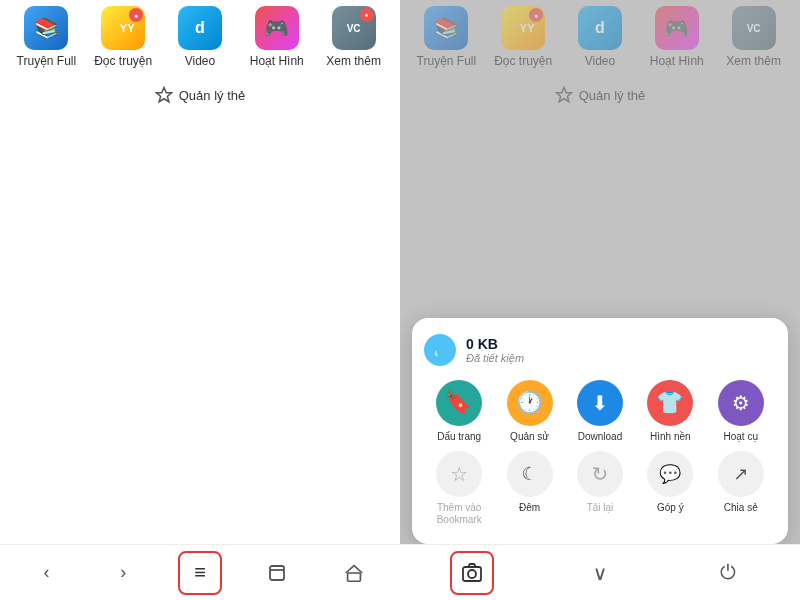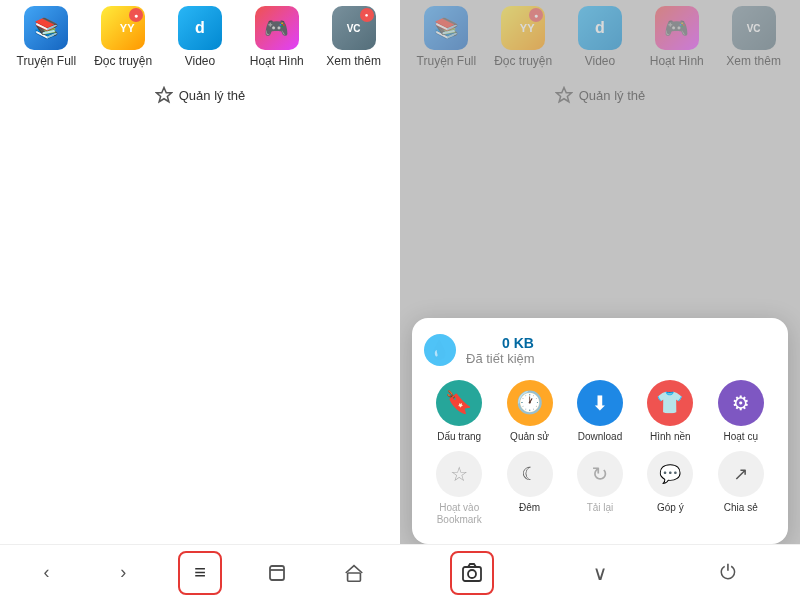--- a/index.html
+++ b/index.html
@@ -155,27 +155,27 @@
       border-radius: 50%;
       display: flex;
       align-items: center;
       justify-content: center;
       font-size: 18px;
     }
 
     .popup-header-text .kb {
       font-size: 14px;
       font-weight: bold;
-      color: #0369a1;
-      margin-left: 36px;
+      color: #0f172a;
     }
 
     .popup-header-text .saved {
-      font-size: 13px;
+      font-size: 11px;
       color: #888;
+      font-style: italic;
     }
 
     .popup-menu-row {
       display: flex;
       justify-content: space-around;
       margin-bottom: 8px;
     }
 
     .popup-menu-item {
       display: flex;
@@ -383,21 +383,21 @@
       </div>
       <div class="popup-menu-item">
         <div class="popup-menu-icon-circle" style="background:#7e57c2; font-size:20px;">⚙</div>
         <span class="popup-menu-label">Hoạt cụ</span>
       </div>
     </div>
 
     <div class="popup-menu-row">
       <div class="popup-menu-item disabled">
         <div class="popup-menu-icon-circle" style="background:#f0f0f0; color:#aaa; font-size:20px;">☆</div>
-        <span class="popup-menu-label">Hoạt vào Bookmark</span>
+        <span class="popup-menu-label">Thêm vào Bookmark</span>
       </div>
       <div class="popup-menu-item">
         <div class="popup-menu-icon-circle" style="background:#f0f0f0; color:#555; font-size:18px;">☾</div>
         <span class="popup-menu-label">Đêm</span>
       </div>
       <div class="popup-menu-item disabled">
         <div class="popup-menu-icon-circle" style="background:#f0f0f0; color:#aaa; font-size:20px;">↻</div>
         <span class="popup-menu-label">Tải lại</span>
       </div>
       <div class="popup-menu-item">

